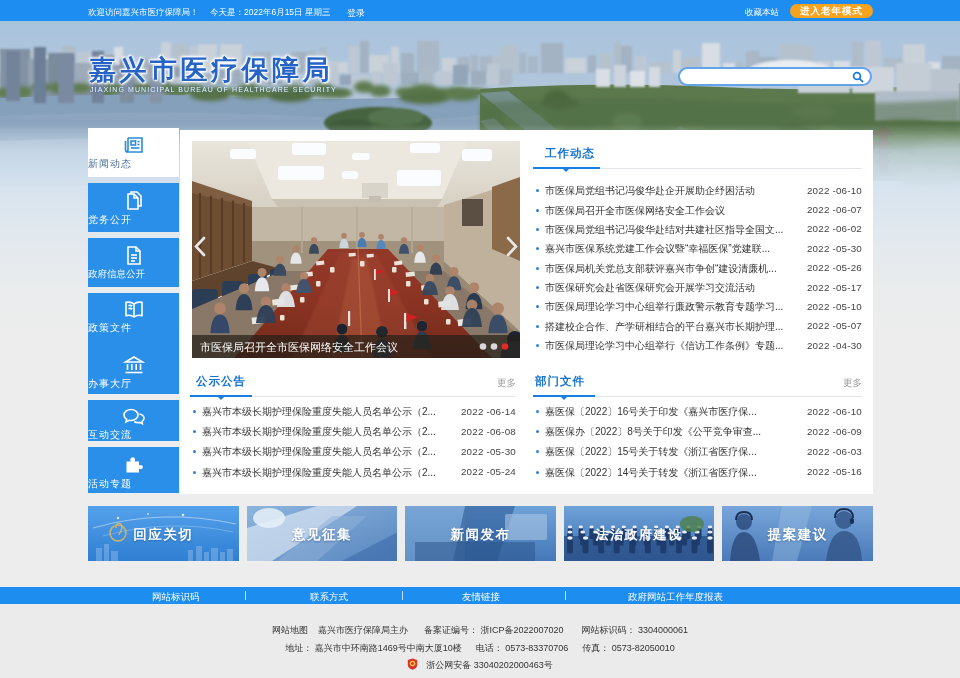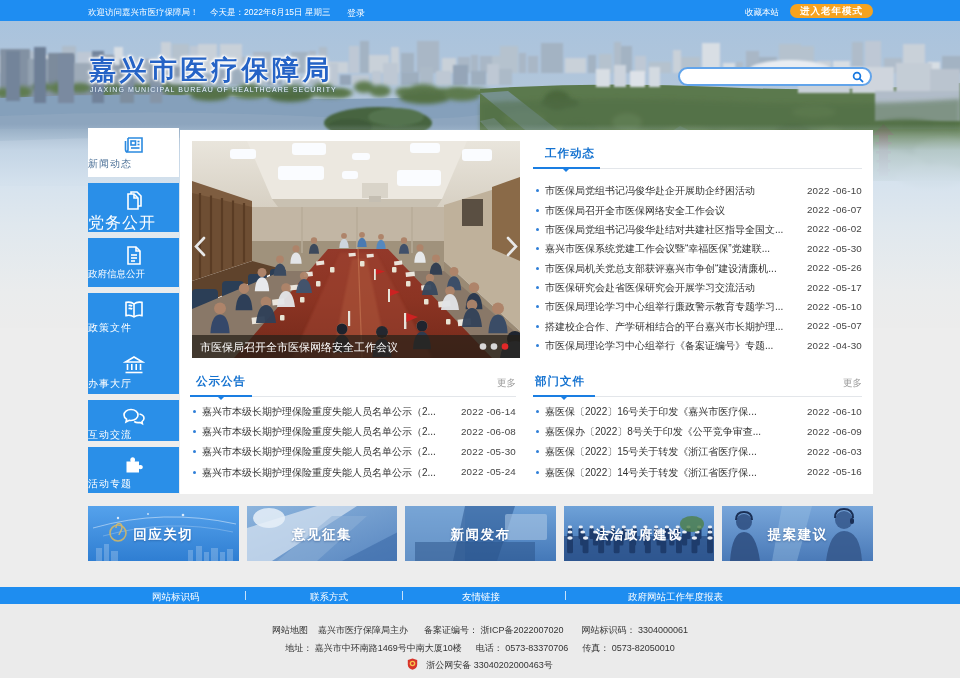--- a/index.html
+++ b/index.html
@@ -322,21 +322,21 @@
       <div class="tx" style="font-size:10px;letter-spacing:1px">新闻动态</div>
     </div>
   <div class="side" style="top:183px;height:49px;background:#2a8fe8;color:#ffffff">
       <svg class="ic" width="20" height="21" viewBox="0 0 20 21">
         <g stroke="#ffffff" fill="none" stroke-width="1.6">
           <path d="M4,4 L4,19 L14,19 L14,8 L10,4 Z"></path>
           <path d="M10,4 L10,8 L14,8"></path>
           <path d="M7,4 L7,2 L13,2 L17,6 L17,16 L14,16"></path>
         </g>
       </svg>
-      <div class="tx" style="font-size:16px;letter-spacing:1px">党务公开</div>
+      <div class="tx" style="font-size:10px;letter-spacing:1px">党务公开</div>
     </div>
   <div class="side" style="top:238px;height:49px;background:#2a8fe8;color:#ffffff">
       <svg class="ic" width="18" height="21" viewBox="0 0 18 21">
         <g stroke="#ffffff" fill="none" stroke-width="1.6">
           <path d="M3,2 L11,2 L15,6 L15,19 L3,19 Z"></path>
           <path d="M11,2 L11,6 L15,6"></path>
           <line x1="6" y1="10" x2="12" y2="10"></line>
           <line x1="6" y1="13" x2="12" y2="13"></line>
           <line x1="6" y1="16" x2="10" y2="16"></line>
         </g>
@@ -575,21 +575,21 @@
         <span class="tt">市医保局理论学习中心组举行廉政警示教育专题学习...</span>
         <span class="dt">2022 -05-10</span>
       </div>
     <div class="nrow" style="top:173.8px;height:13px">
         <span class="bul"></span>
         <span class="tt">搭建校企合作、产学研相结合的平台嘉兴市长期护理...</span>
         <span class="dt">2022 -05-07</span>
       </div>
     <div class="nrow" style="top:193.2px;height:13px">
         <span class="bul"></span>
-        <span class="tt">市医保局理论学习中心组举行《备案证编号》专题...</span>
+        <span class="tt">市医保局理论学习中心组举行《信访工作条例》专题...</span>
         <span class="dt">2022 -04-30</span>
       </div>
   </div>
 
   <div class="abs" style="left:190px;top:374px;width:326px;height:110px">
     <div class="sec-title" style="position:absolute;left:6px;top:0">公示公告</div>
     <div class="more" style="top:3px">更多</div>
     <div style="position:absolute;left:0;top:21.5px;width:326px;height:1px;background:#e3e6ea"></div>
     <div style="position:absolute;left:0;top:21px;width:62px;height:2px;background:#1a7ee2"></div>
     <div style="position:absolute;left:28px;top:23px;width:0;height:0;border-left:3px solid transparent;border-right:3px solid transparent;border-top:3px solid #1a7ee2"></div>

